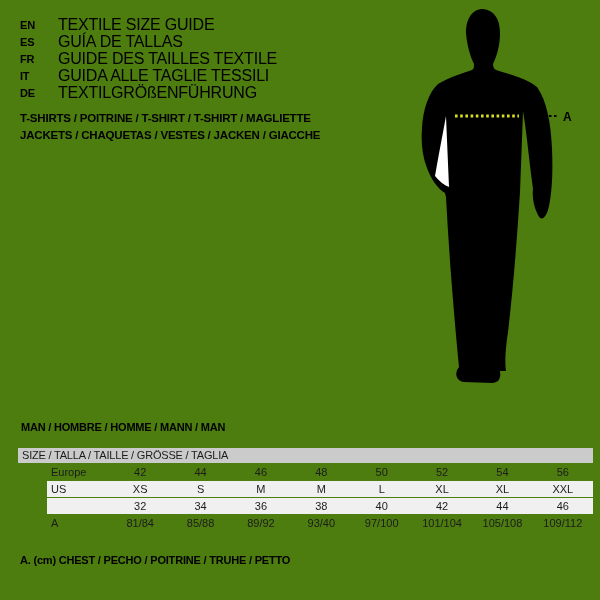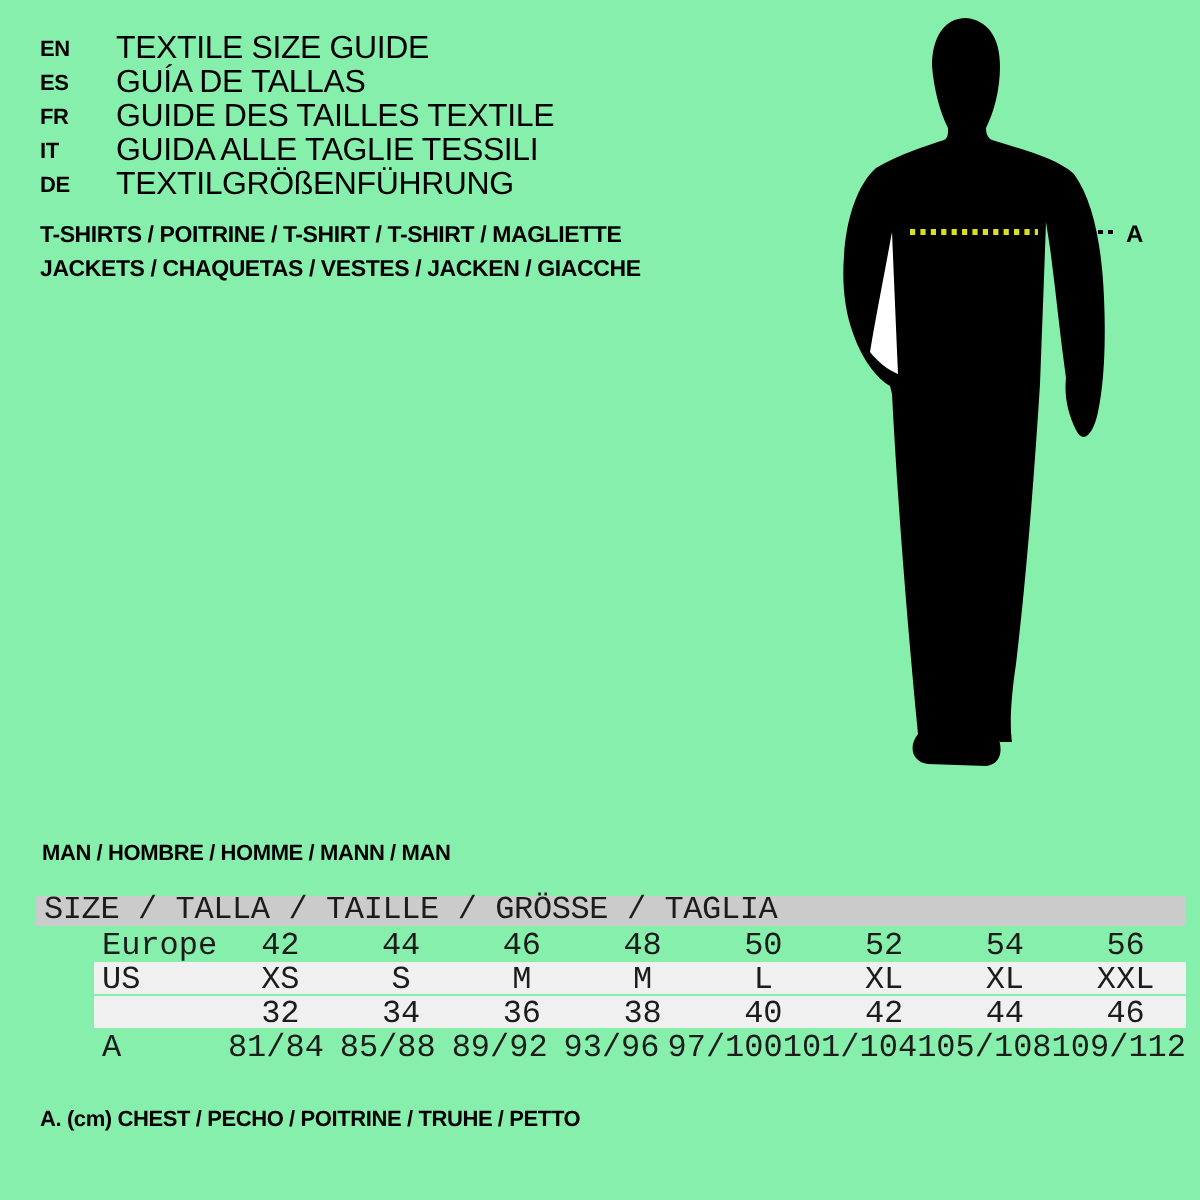--- a/index.html
+++ b/index.html
@@ -1,17 +1,17 @@
 <!DOCTYPE html>
 <html><head>
 <meta charset="utf-8">
 <style>
   html,body { margin:0; padding:0; background:#fff; }
   .canvas {
-    position:relative; width:600px; height:600px; background:#86efac;
+    position:relative; width:600px; height:600px; background:#4d7c0f;
     font-family:"Liberation Sans", sans-serif; color:#000; overflow:hidden;
   }
 
   
   .lang-block { position:absolute; left:20px; top:16px; }
   .lang-row { display:flex; height:17px; align-items:center; }
   .lang-code { width:38px; font-size:11px; font-weight:bold; letter-spacing:-0.2px; }
   .lang-text { font-size:16px; font-weight:normal; letter-spacing:-0.2px; white-space:nowrap; }
 
   
@@ -19,21 +19,21 @@
   .cat-line { font-size:11.5px; font-weight:bold; letter-spacing:-0.2px; height:17px; line-height:17px; white-space:nowrap; }
 
   
   .figure { position:absolute; left:410px; top:0; width:190px; height:400px; }
   .figure text { font-family:"Liberation Sans", sans-serif; font-size:12px; font-weight:bold; }
 
   
   .section-title { position:absolute; left:21px; top:421px; font-size:11px; font-weight:bold; letter-spacing:-0.2px; }
 
   
-  .size-table { position:absolute; left:18px; top:448px; width:575px; font-size:16px;font-family:Liberation Mono, monospace; }
+  .size-table { position:absolute; left:18px; top:448px; width:575px; font-size:11px; }
   .t-header {
     height:15px; line-height:15px; background:#cbcbcb; color:#1c1c1c;
     padding-left:4px; letter-spacing:-0.2px;
   }
   .t-row { display:grid; grid-template-columns:63px repeat(8, 1fr); height:16px; align-items:center; margin-top:1px; color:#1c1c1c;margin-left:29px; }
   .t-row .lbl { padding-left:4px; text-align:left; }
   .t-row .val { text-align:center; }
   .t-row.stripe { background:#f0f0f0; }
 
   
@@ -149,21 +149,21 @@
       <span class="val">42</span>
       <span class="val">44</span>
       <span class="val">46</span>
     </div>
 
     <div class="t-row">
       <span class="lbl">A</span>
       <span class="val">81/84</span>
       <span class="val">85/88</span>
       <span class="val">89/92</span>
-      <span class="val">93/96</span>
+      <span class="val">93/40</span>
       <span class="val">97/100</span>
       <span class="val">101/104</span>
       <span class="val">105/108</span>
       <span class="val">109/112</span>
     </div>
   </div>
 
   <div class="footnote">A. (cm) CHEST / PECHO / POITRINE / TRUHE / PETTO</div>
 
 </div>

